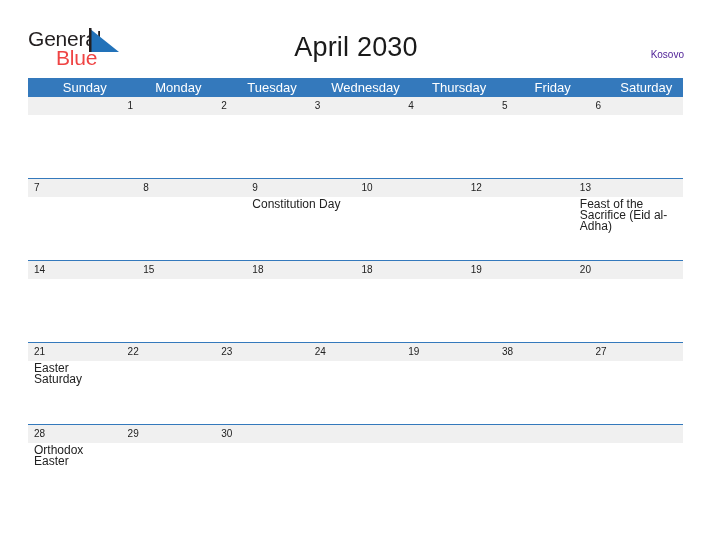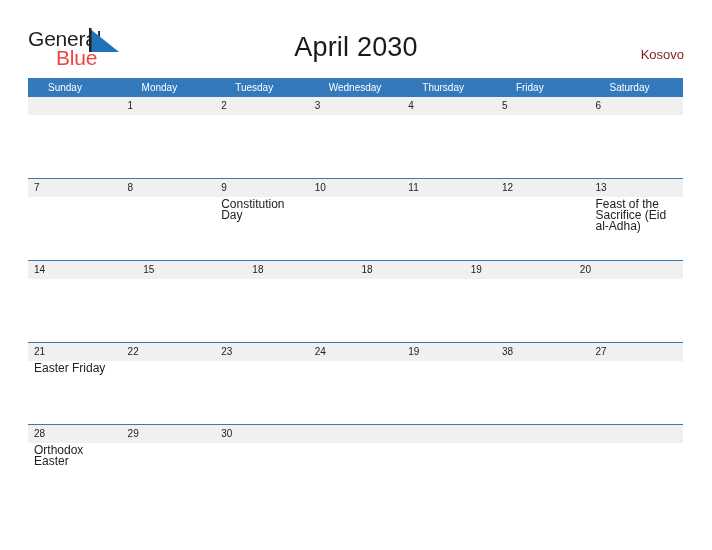--- a/index.html
+++ b/index.html
@@ -75,47 +75,48 @@
     color: #1a1a1a;
     font-weight: normal;
     line-height: 34px;
     letter-spacing: 0.2px;
   }
 
   .cal-locale {
     position: absolute;
     right: 0;
     top: 20px;
-    font-size: 13px;
-    color: #7f1d1d;
+    font-size: 10px;
+    color: #4c1d95;
     line-height: 17px;
   }
 
   
   .calendar {
     position: absolute;
     left: 28px;
     top: 78px;
     width: 655px;
   }
 
   .weekday-row {
     display: flex;
     background: #3479bc;
     height: 19px;
   }
   .weekday {
     flex: 1 1 0;
     color: #ffffff;
-    font-size: 10px;
+    font-size: 13px;
     line-height: 19px;
     padding-left: 20px;
     box-sizing: border-box;
     white-space: nowrap;
     overflow: hidden;
+    text-align: center;
   }
 
   .week-row {
     display: flex;
     height: 81px;
     border-top: 1px solid #3479bc;
     background: #ffffff;
     position: relative;
   }
   .week-row:first-of-type {
@@ -228,23 +229,20 @@
           <div class="day-cell">
             <div class="day-num">9</div>
             <div class="day-events">
               <div class="day-event">Constitution Day</div>
             </div>
           </div>
           <div class="day-cell">
             <div class="day-num">10</div>
           </div>
           <div class="day-cell">
-            <div class="day-num">11</div>
-          </div>
-          <div class="day-cell">
             <div class="day-num">12</div>
           </div>
           <div class="day-cell">
             <div class="day-num">13</div>
             <div class="day-events">
               <div class="day-event">Feast of the Sacrifice (Eid al-Adha)</div>
             </div>
           </div>
         </div>
         <div class="week-row">
@@ -266,21 +264,21 @@
           </div>
           <div class="day-cell">
             <div class="day-num">20</div>
           </div>
         </div>
         <div class="week-row">
           <div class="week-band"></div>
           <div class="day-cell">
             <div class="day-num">21</div>
             <div class="day-events">
-              <div class="day-event">Easter Friday</div>
+              <div class="day-event">Easter Saturday</div>
             </div>
           </div>
           <div class="day-cell">
             <div class="day-num">22</div>
           </div>
           <div class="day-cell">
             <div class="day-num">23</div>
           </div>
           <div class="day-cell">
             <div class="day-num">24</div>

